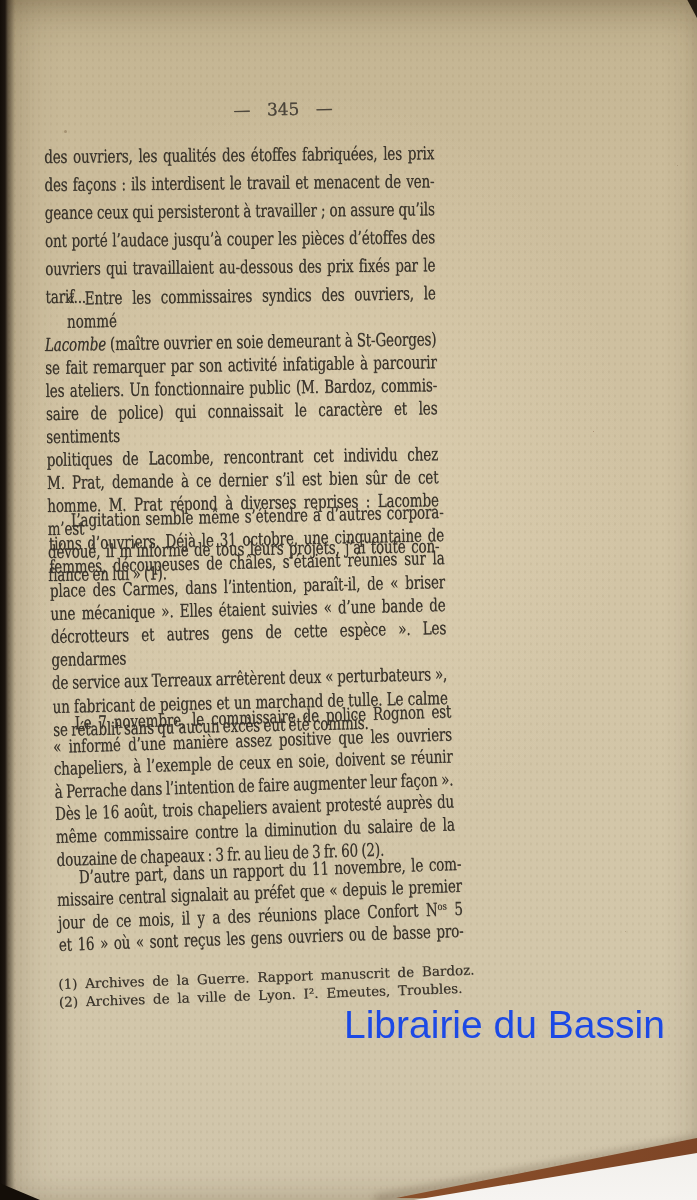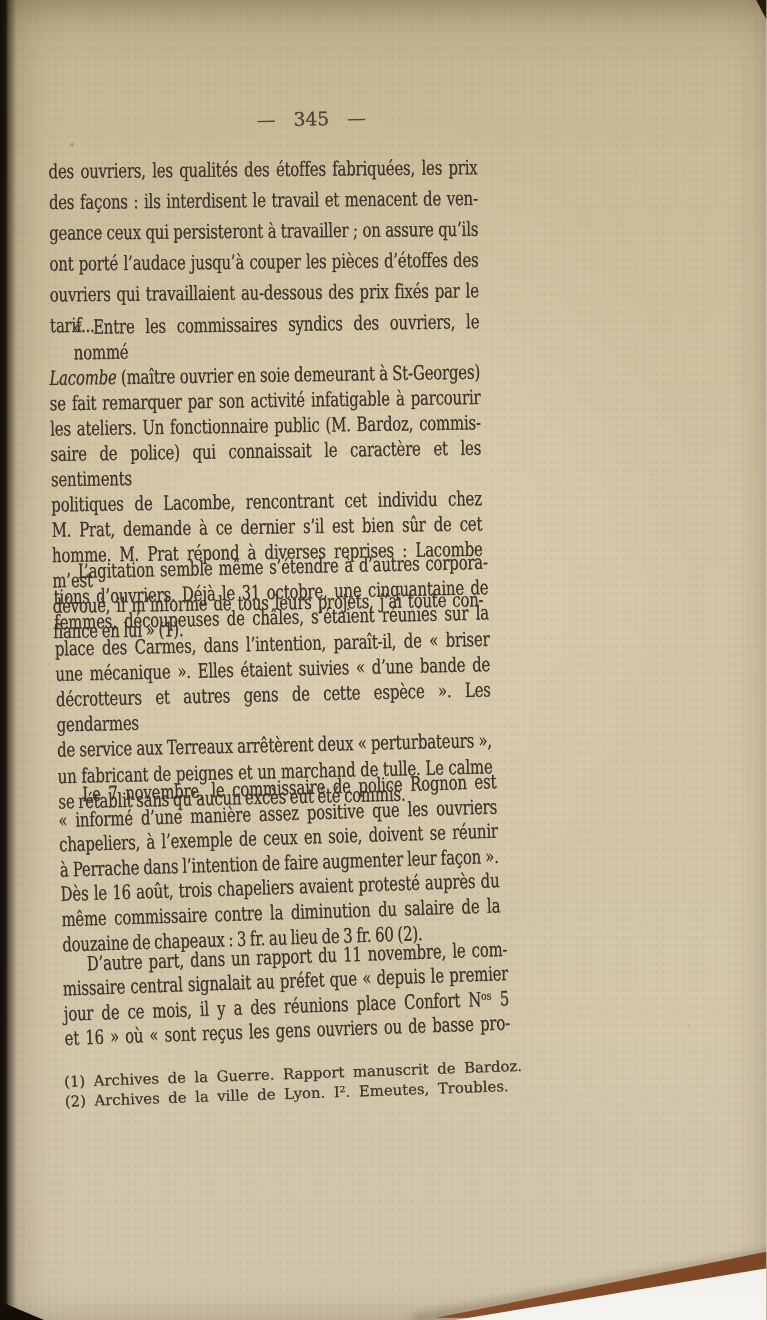--- a/index.html
+++ b/index.html
@@ -126,18 +126,19 @@
     <div class="line">missaire central signalait au préfet que « depuis le premier</div>
     <div class="line">jour de ce mois, il y a des réunions place Confort Nᵒˢ 5</div>
     <div class="line">et 16 » où « sont reçus les gens ouvriers ou de basse pro-</div>
   </div>
 
   <div class="footnotes">
     <div>(1) Archives de la Guerre. Rapport manuscrit de Bardoz.</div>
     <div>(2) Archives de la ville de Lyon. I². Emeutes, Troubles.</div>
   </div>
 
+  <div class="watermark">Librairie du Bassin</div>
 
   <div class="edge-shadow-bottom"></div>
   <div class="deckle-brown"></div>
   <div class="scanner-white"></div>
   <div class="corner-bottom-left"></div>
 </div>
 
 </body></html>

